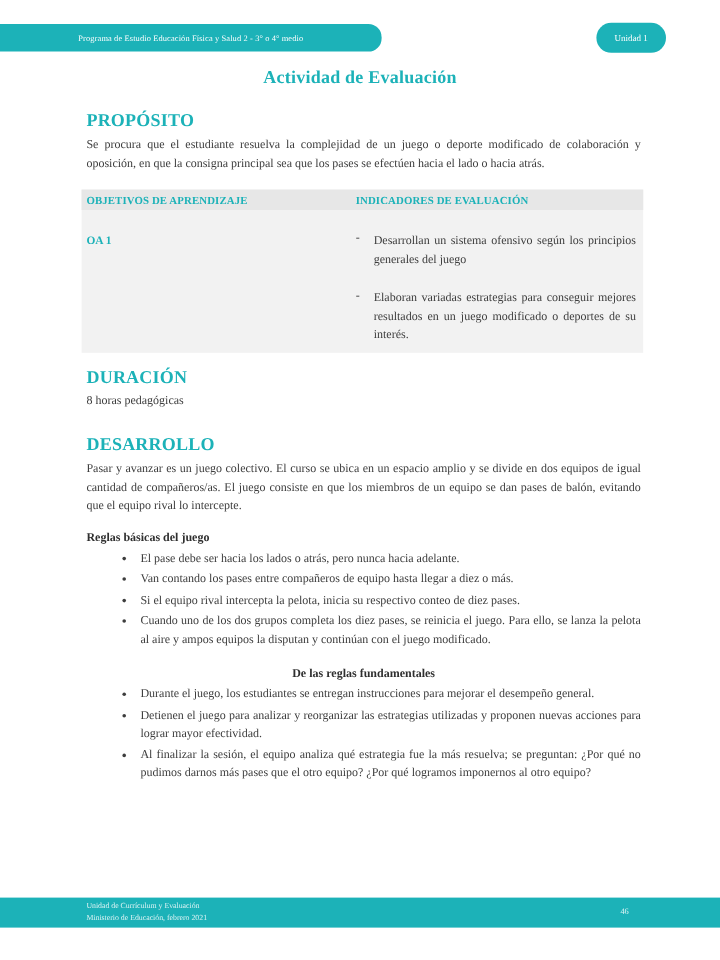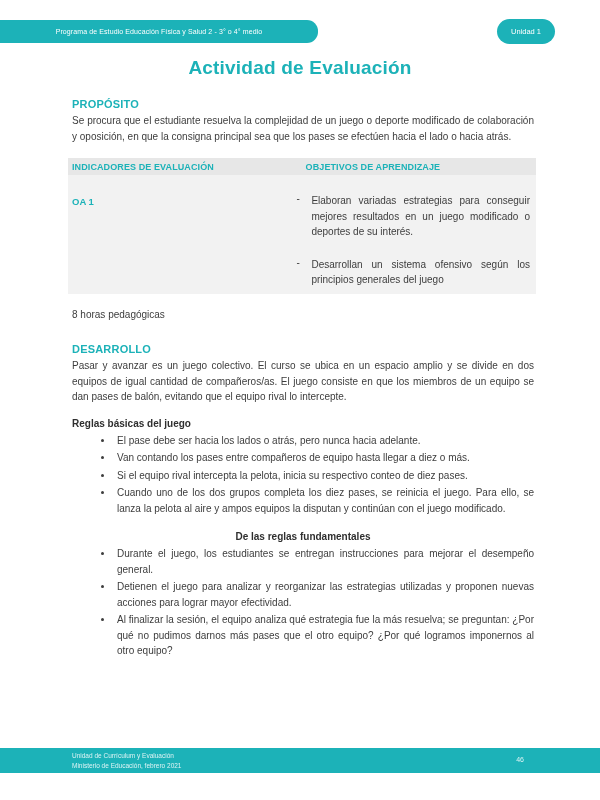--- a/index.html
+++ b/index.html
@@ -5,41 +5,41 @@
   :root{
     --accent:#1cb2b8;
     --table-bg:#f2f2f2;
     --thead-bg:#e7e7e7;
     --text:#3d3d3d;
   }
   *{box-sizing:border-box;}
   html,body{margin:0;padding:0;background:#ffffff;}
   .page{
     width:600px;height:800px;position:relative;background:#fff;overflow:hidden;
-    font-family:Liberation Sans, sans-serif;color:var(--text);
+    font-family:Liberation Serif, serif;color:var(--text);
   }
   
   .program-bar{
     position:absolute;top:20px;left:0;width:318px;height:23px;
     background:var(--accent);color:#fff;font-size:7px;letter-spacing:.1px;
     display:flex;align-items:center;justify-content:center;
     border-radius:0 11px 11px 0;
   }
   .unit-pill{
     position:absolute;top:19px;left:497px;width:58px;height:25px;
     background:var(--accent);color:#fff;font-size:7.5px;
     display:flex;align-items:center;justify-content:center;border-radius:13px;
   }
   .doc-title{
     margin:0;padding-top:57px;text-align:center;
-    color:var(--accent);font-size:19px;font-weight:bold;letter-spacing:.2px;
+    color:var(--accent);font-size:15px;font-weight:bold;letter-spacing:.2px;
   }
   .content{padding:0 66px 0 72px;}
   .section-heading{
-    color:var(--accent);font-size:11px;font-weight:bold;margin:0 0 3px 0;letter-spacing:.2px;
+    color:var(--accent);font-size:15px;font-weight:bold;margin:0 0 3px 0;letter-spacing:.2px;
   }
   .body-text{font-size:10px;line-height:1.55;margin:0;text-align:justify;}
   .sec-proposito{margin-top:19px;}
   
   .oa-table{margin:14px -2px 0 -4px;background:var(--table-bg);font-size:10px;}
   .thead{display:flex;background:var(--thead-bg);padding:4px 6px 3px 4px;}
   .thead .cell{font-weight:bold;color:var(--accent);font-size:9px;letter-spacing:.1px;}
   .col-l{width:49%;flex:none;}
   .col-r{width:51%;flex:none;}
   .tbody{display:flex;padding:3px 6px 6px 4px;}
@@ -83,48 +83,49 @@
 
   <div class="content">
 
     <section class="sec-proposito">
       <h2 class="section-heading">PROPÓSITO</h2>
       <p class="body-text">Se procura que el estudiante resuelva la complejidad de un juego o deporte modificado de colaboración y oposición, en que la consigna principal sea que los pases se efectúen hacia el lado o hacia atrás.</p>
     </section>
 
     <div class="oa-table">
       <div class="thead">
+        <div class="cell col-l">OBJETIVOS DE APRENDIZAJE</div>
         <div class="cell col-r">INDICADORES DE EVALUACIÓN</div>
-        <div class="cell col-l">OBJETIVOS DE APRENDIZAJE</div>
       </div>
       <div class="tbody">
         <div class="col-l tcol">
 
             <div class="oa-block">
               <div class="oa-code">OA 1</div>
             </div>
 
           </div>
         <div class="col-r tcol">
 
 
             <div class="ind-item">
               <span class="ind-dash"></span>
-              <p class="body-text">Elaboran variadas estrategias para conseguir mejores resultados en un juego modificado o deportes de su interés.</p>
+              <p class="body-text">Desarrollan un sistema ofensivo según los principios generales del juego</p>
             </div>
 
             <div class="ind-item">
               <span class="ind-dash"></span>
-              <p class="body-text">Desarrollan un sistema ofensivo según los principios generales del juego</p>
+              <p class="body-text">Elaboran variadas estrategias para conseguir mejores resultados en un juego modificado o deportes de su interés.</p>
             </div>
           </div>
       </div>
     </div>
 
     <section class="sec-duracion">
+      <h2 class="section-heading">DURACIÓN</h2>
       <p class="body-text">8 horas pedagógicas</p>
     </section>
 
     <section class="sec-desarrollo">
       <h2 class="section-heading">DESARROLLO</h2>
       <p class="body-text">Pasar y avanzar es un juego colectivo. El curso se ubica en un espacio amplio y se divide en dos equipos de igual cantidad de compañeros/as. El juego consiste en que los miembros de un equipo se dan pases de balón, evitando que el equipo rival lo intercepte.</p>
     </section>
 
     <p class="rules-label">Reglas básicas del juego</p>
     <ul class="rules">

